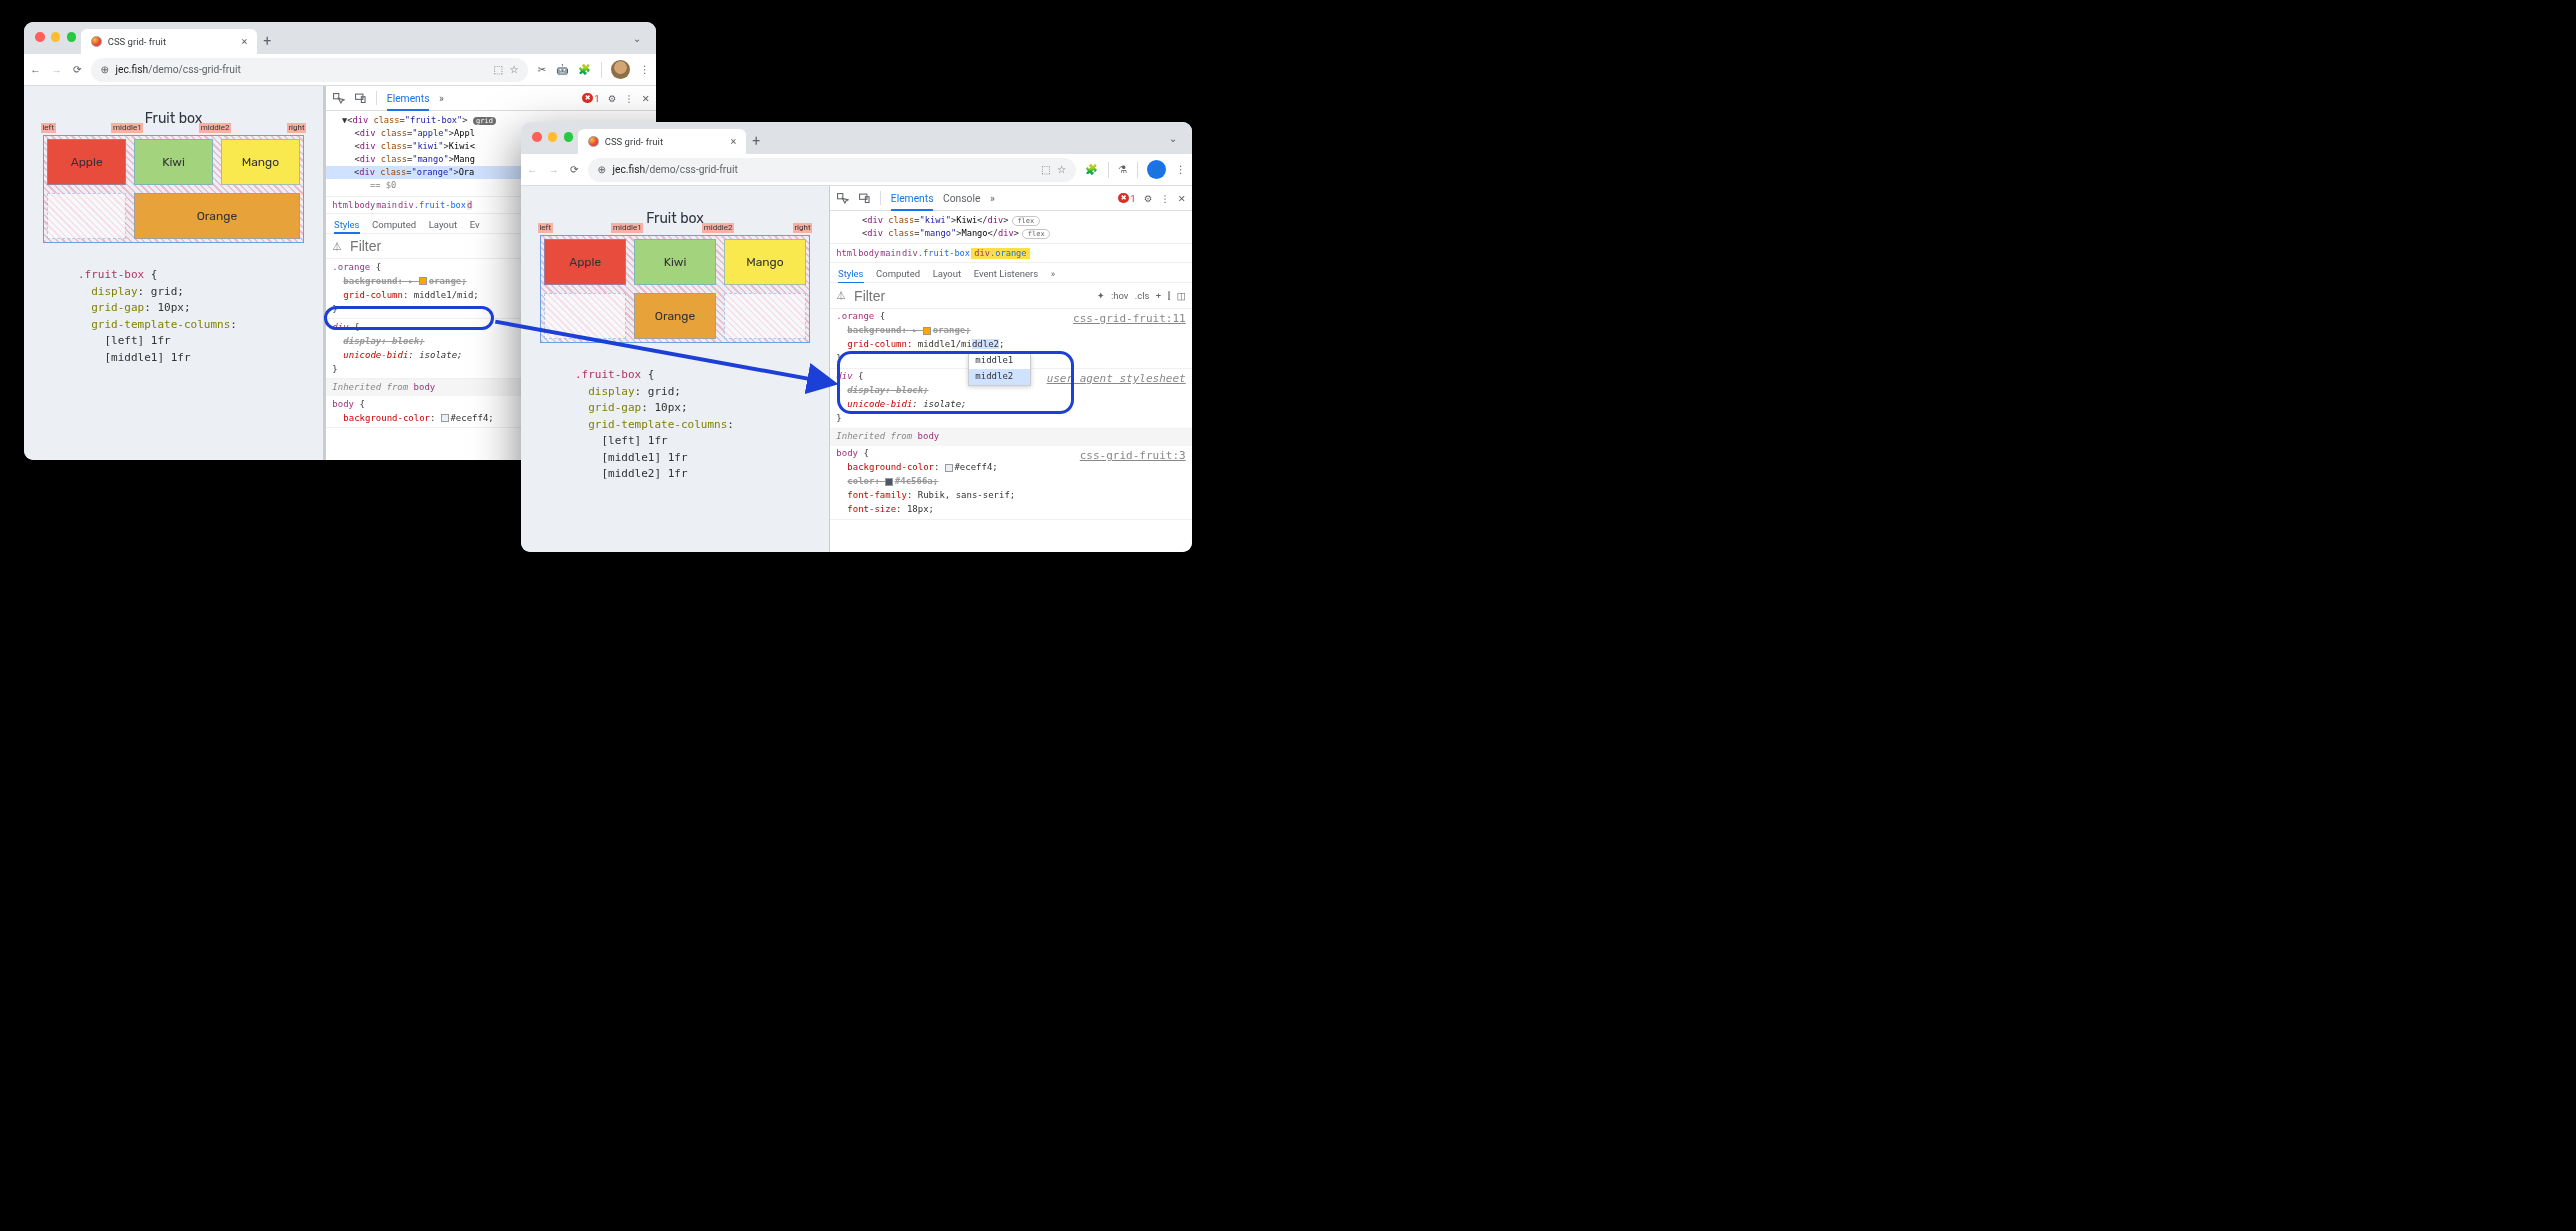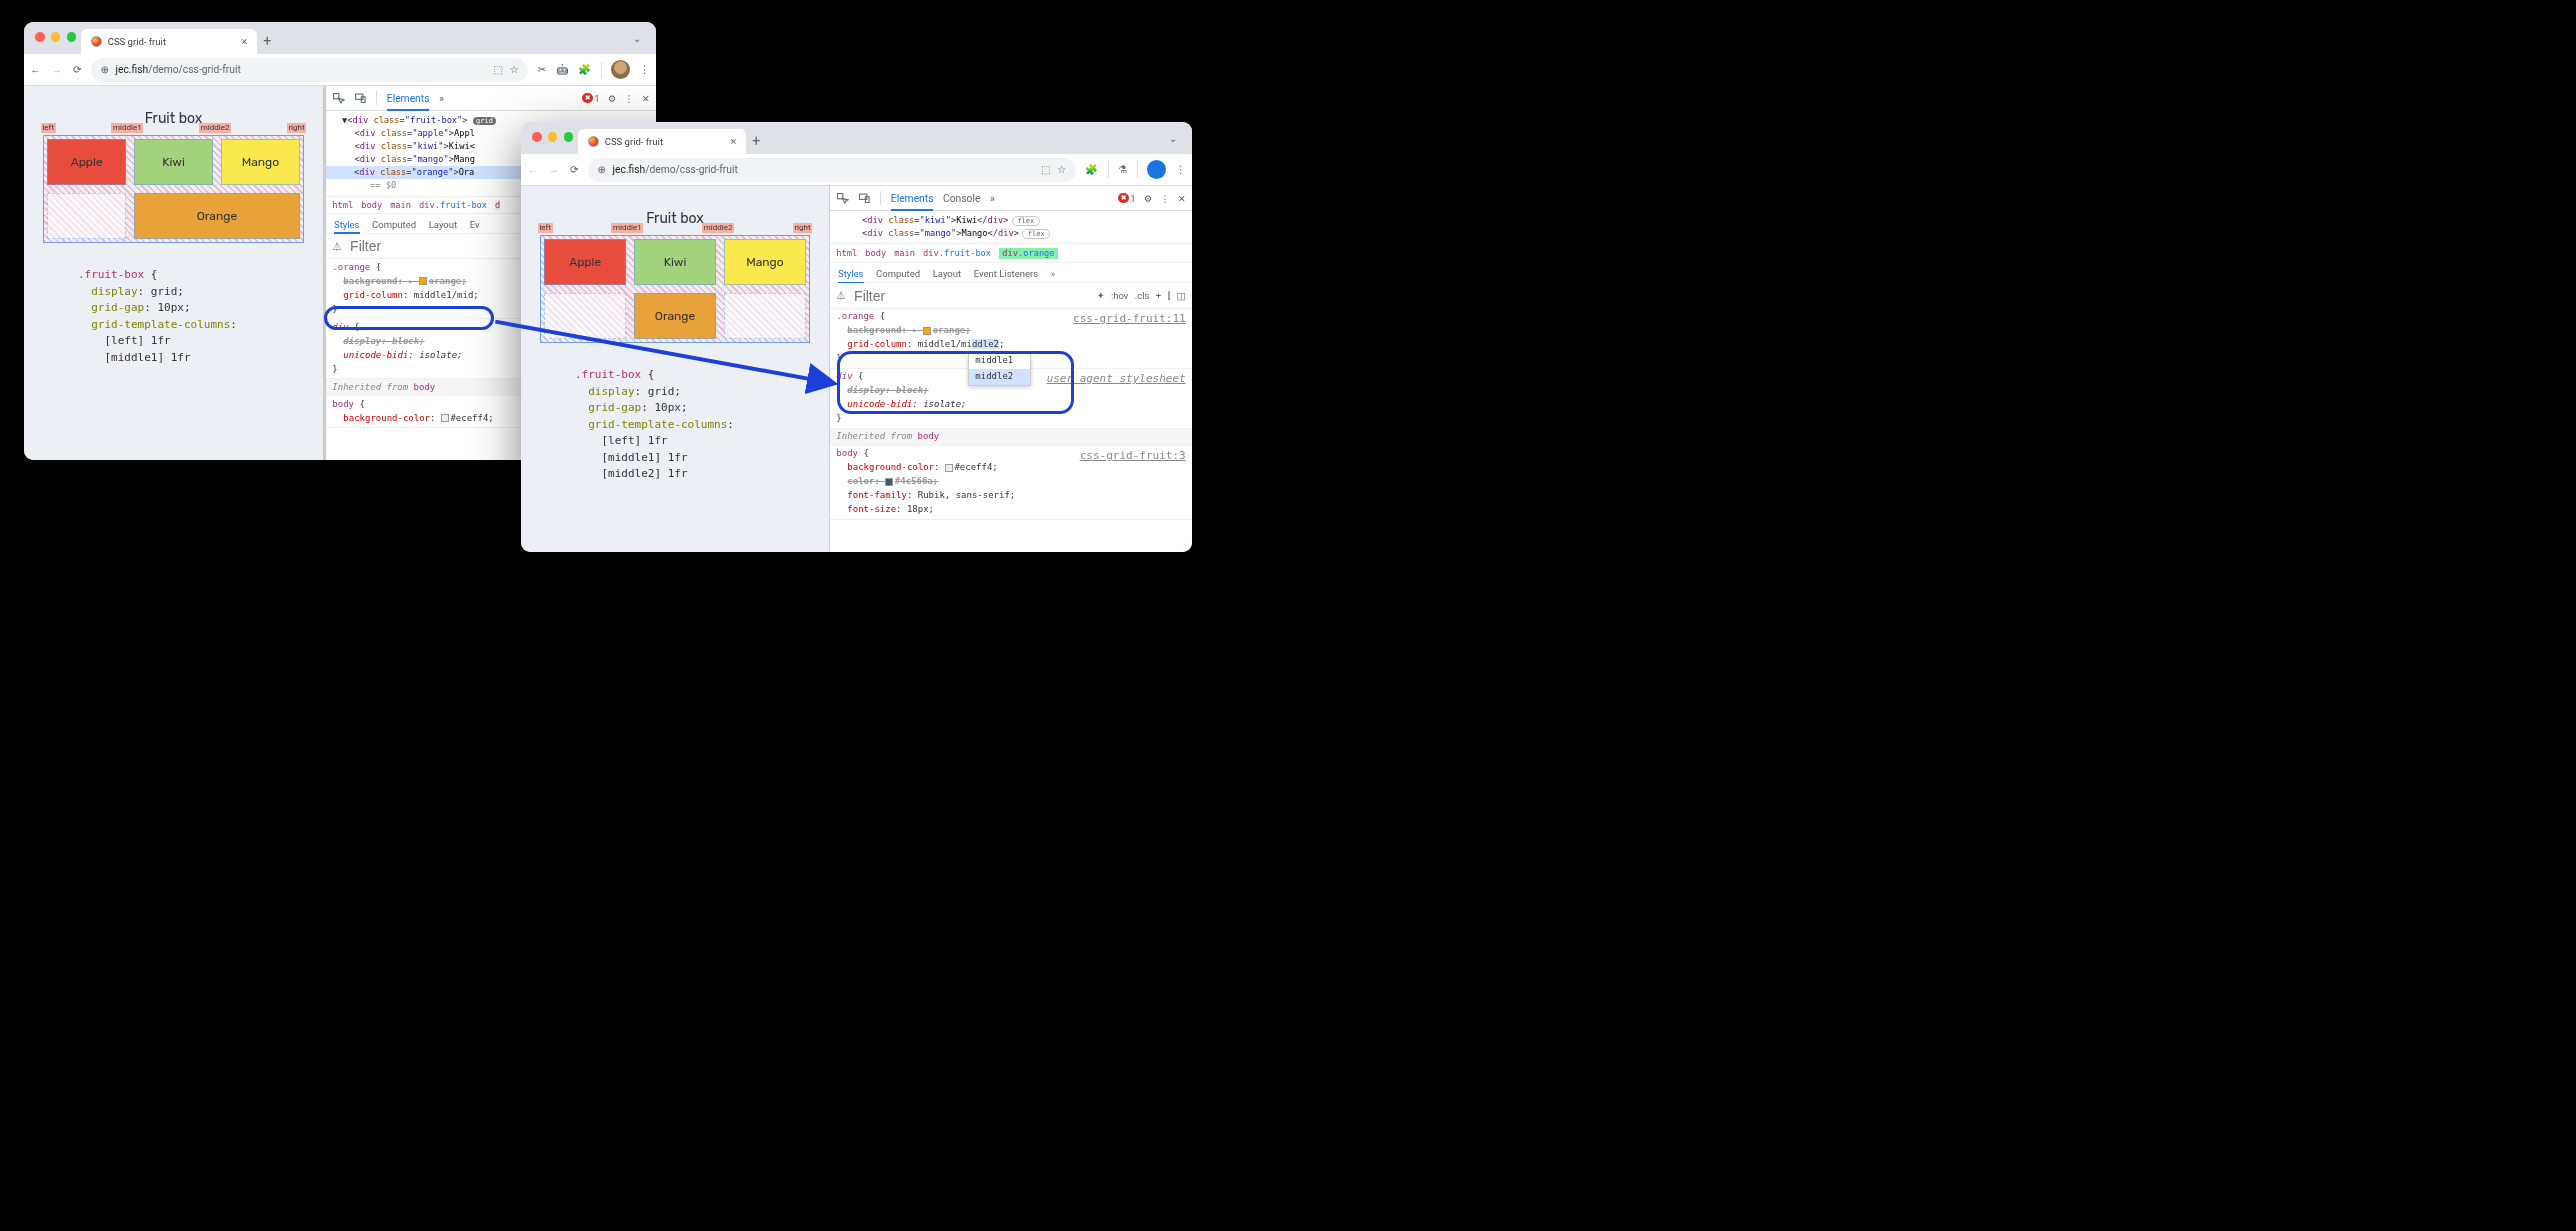--- a/index.html
+++ b/index.html
@@ -163,21 +163,21 @@
     white-space:nowrap;
   }
   .tag-name{color:#881280;} .attr-n{color:#994500;} .attr-v{color:#1a1aa6;} .txt{color:#000;}
   .flex-badge{border:0.8px solid #c5c5c5;border-radius:6.3px;padding:0 4.7px;font-size:7px;color:#5f6368;margin-left:3.2px;}
   .breadcrumb {
     border-bottom: 0.8px solid #eee;
     padding: 3.2px 6.3px;
     font-family: Menlo, Consolas, monospace;
     font-size: 8.7px;
     color: #9e3379;
-    display:flex;gap:8px;
+    display:flex;gap:1px;
     overflow:hidden;white-space:nowrap;
   }
   .breadcrumb .cls{color:#1a73e8;}
   .dt-subtabs {
     display:flex; gap:12.6px; padding: 4.7px 8px 3.2px 8px; border-bottom:0.8px solid #eee;
     font-size: 9.5px;
   }
   .dt-subtabs .sub{color:#5f6368;}
   .dt-subtabs .sub.active{color:#1a73e8;position:relative;}
   .dt-subtabs .sub.active::after{content:"";position:absolute;left:0;right:0;bottom:-4px;height:1.6px;background:#1a73e8;}
@@ -470,21 +470,21 @@
       </div>
       <div class="dt-dom" style="padding-left:32px">
         <div>&lt;<span class="tag-name">div</span> <span class="attr-n">class</span>=<span class="attr-v">"kiwi"</span>&gt;<span class="txt">Kiwi</span>&lt;/<span class="tag-name">div</span>&gt;<span class="flex-badge">flex</span></div>
         <div>&lt;<span class="tag-name">div</span> <span class="attr-n">class</span>=<span class="attr-v">"mango"</span>&gt;<span class="txt">Mango</span>&lt;/<span class="tag-name">div</span>&gt;<span class="flex-badge">flex</span></div>
       </div>
       <div class="breadcrumb">
         <span>html</span>
         <span>body</span>
         <span>main</span>
         <span>div<span class="cls">.fruit-box</span></span>
-        <span style="background:#86efac;padding:0.8px 3.2px">div<span class="cls">.orange</span></span>
+        <span style="background:#fde047;padding:0.8px 3.2px">div<span class="cls">.orange</span></span>
       </div>
       <div class="dt-subtabs">
         <span class="sub active">Styles</span>
         <span class="sub">Computed</span>
         <span class="sub">Layout</span>
         <span class="sub">Event Listeners</span>
         <span class="sub">»</span>
       </div>
       <div class="dt-filter">
         <span>⏃</span>

